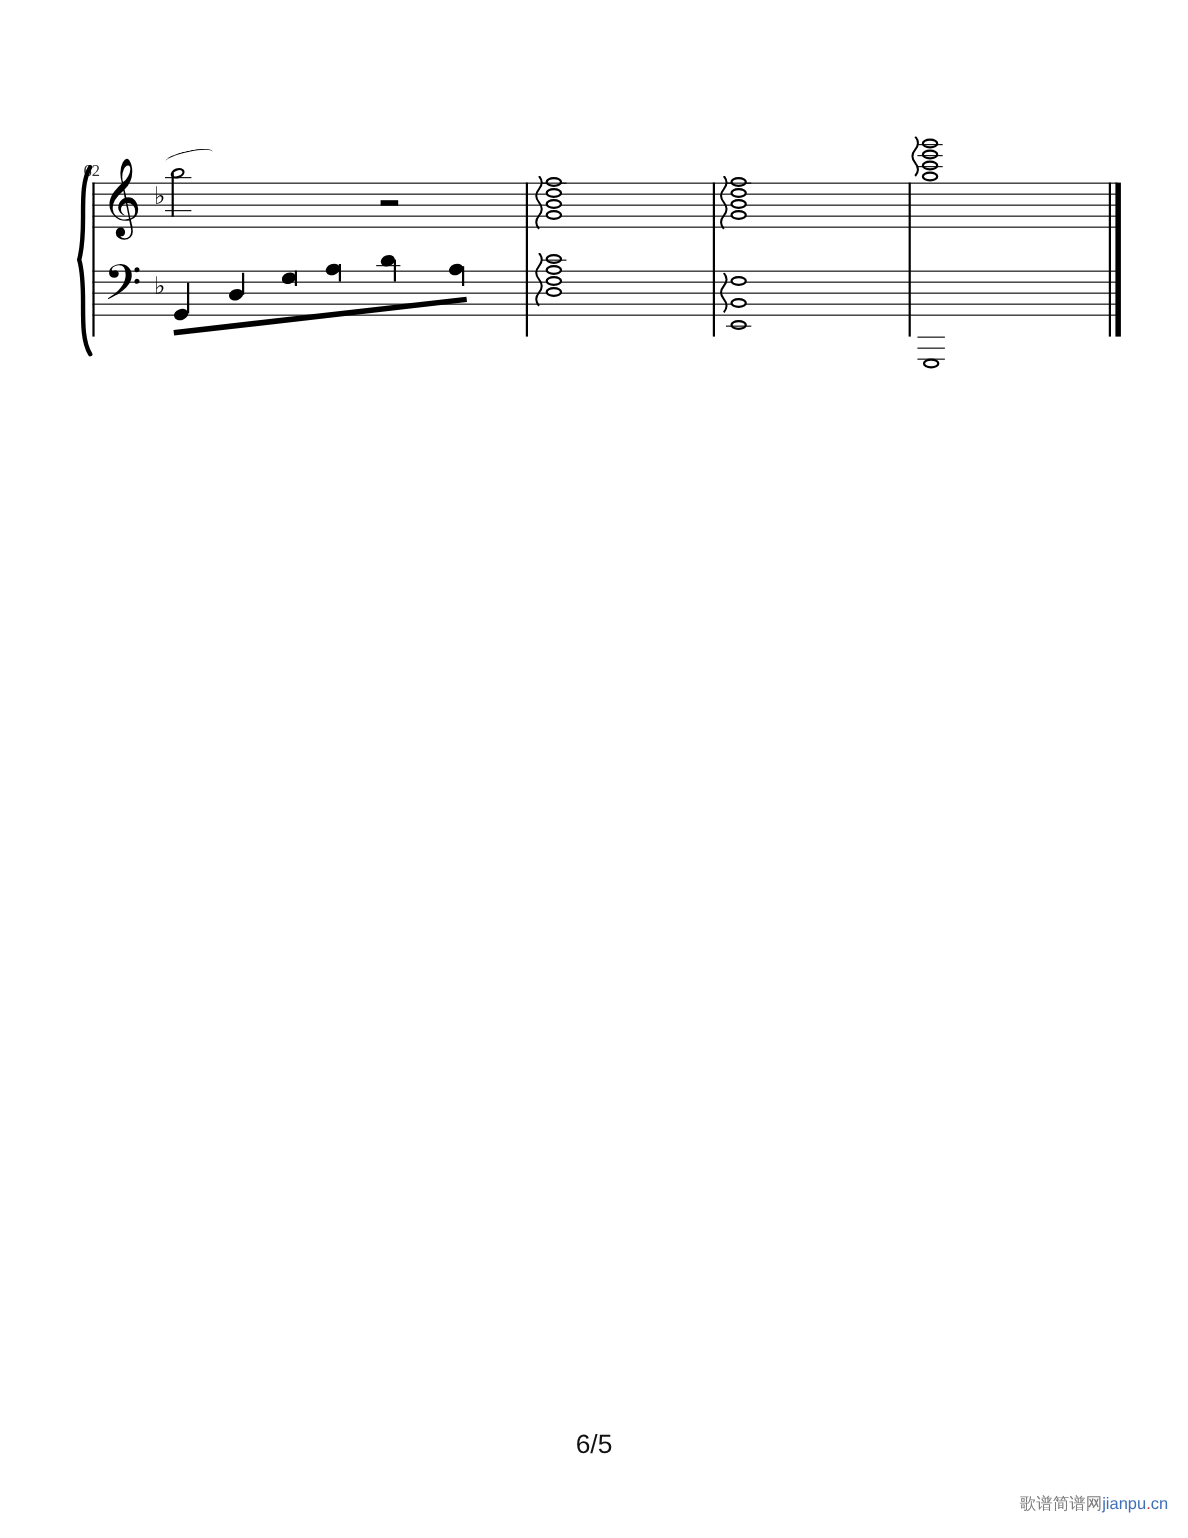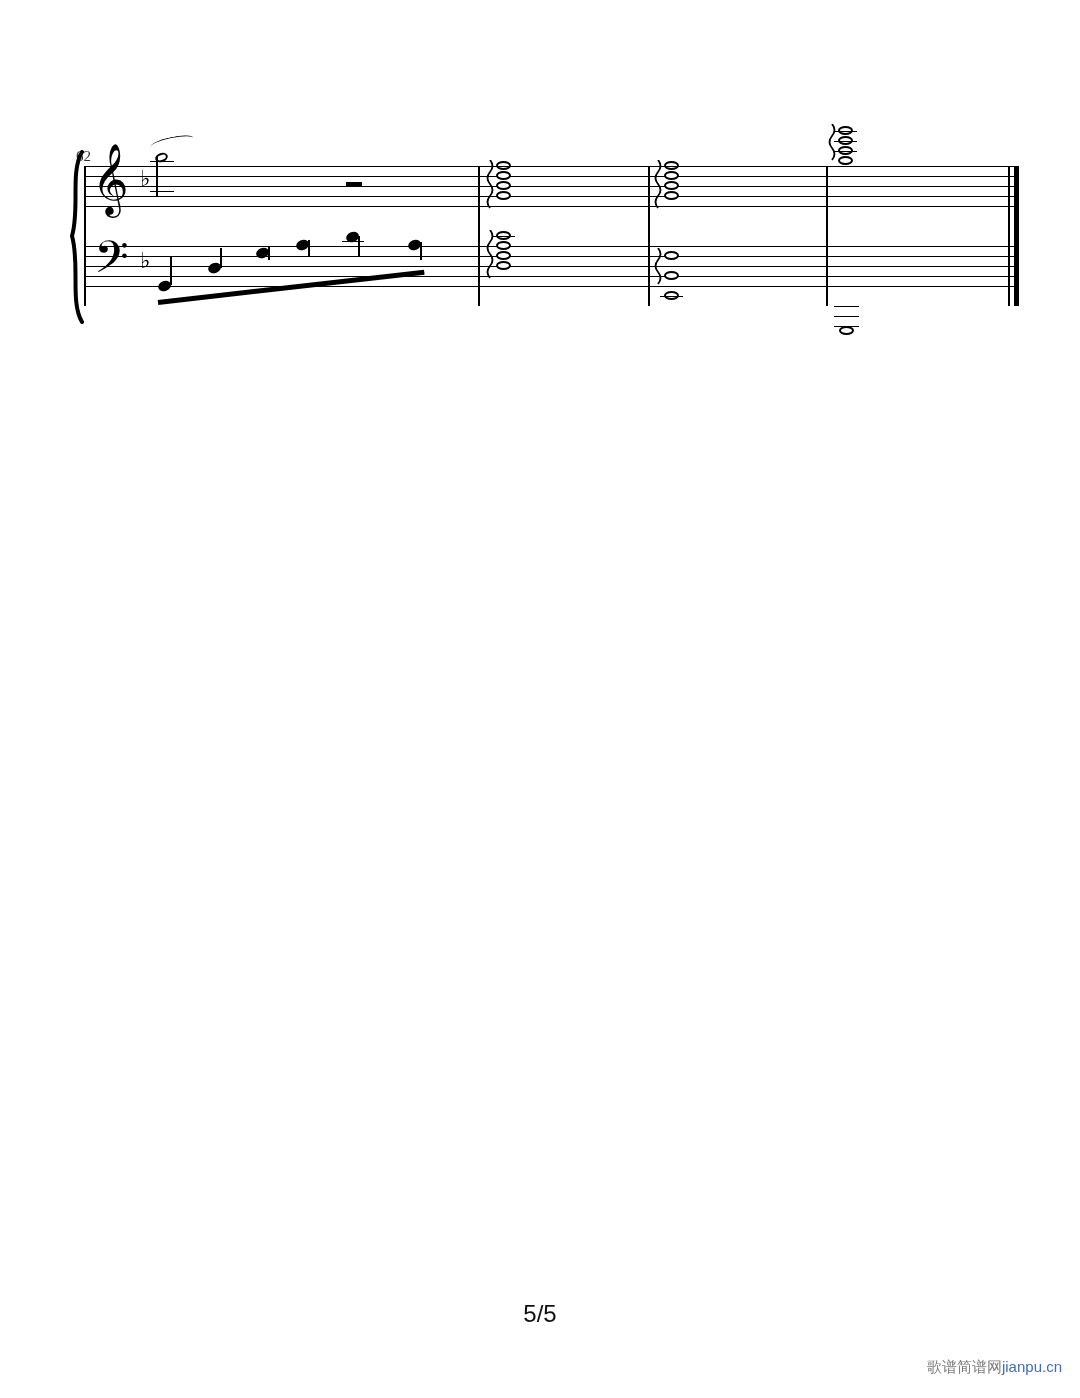--- a/index.html
+++ b/index.html
@@ -298,17 +298,17 @@
   <div class="ledger" style="left:834px; top:306px; width:25px;"></div>
   <div class="ledger" style="left:834px; top:316px; width:25px;"></div>
   <div class="ledger" style="left:834px; top:326px; width:25px;"></div>
   <div class="notehead whole" style="left:839px; top:326px;"></div>
 
   <div class="barline final-thin" style="left:1008px; top:166px; height:140px;"></div>
   <div class="barline final-thick" style="left:1014px; top:166px; height:140px;"></div>
 
 </div>
 
-<div id="page-number">5/5</div>
+<div id="page-number">6/5</div>
 
 <div id="watermark">
   <span class="wm-cn">歌谱简谱网</span><span class="wm-jianpu">jianpu</span><span class="wm-dot">.</span><span class="wm-jianpu">cn</span>
 </div>
 
 </body></html>

